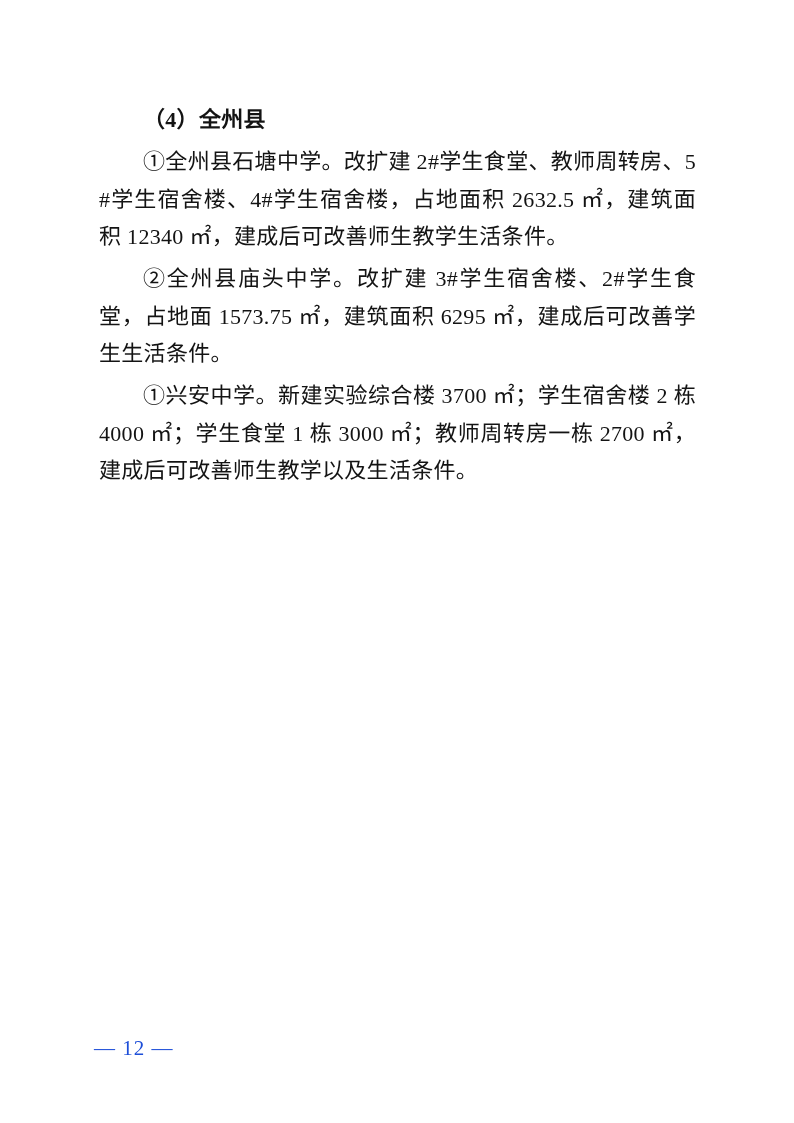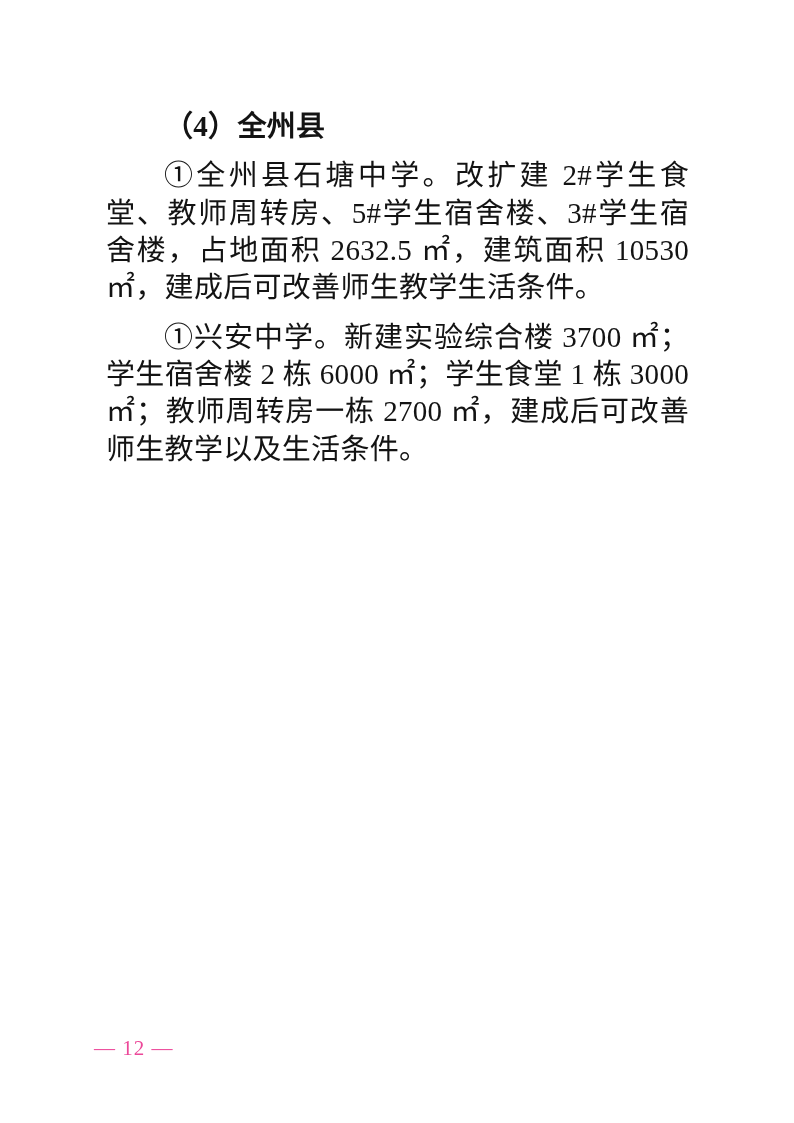--- a/index.html
+++ b/index.html
@@ -18,56 +18,57 @@
     overflow: hidden;
   }
   .content {
     position: absolute;
     left: 94px;
     top: 96px;
     width: 607px;
   }
   .content p,
   .content h2 {
-    margin: 12px;
+    margin: 5px;
     padding: 0;
-    font-size: 29px;
+    font-size: 22px;
     line-height: 37.35px;
     text-align: justify;
     text-justify: inter-ideograph;
     text-indent: 2em;
     letter-spacing: 0.3px;
     word-break: break-all;
   }
   .content h2 {
     font-weight: bold;
   }
   .footer {
     position: absolute;
     left: 94px;
     top: 1035px;
     font-size: 21px;
     line-height: 26px;
     letter-spacing: 1px;
-    color: #ec4899;
+    color: #1d4ed8;
   }
 </style>
 </head>
 <body>
 
 <div class="page">
   <div class="content">
 
     <h2>（4）全州县</h2>
 
-    <p>①全州县石塘中学。改扩建 2#学生食堂、教师周转房、5#学生宿舍楼、3#学生宿舍楼，占地面积 2632.5 ㎡，建筑面积 10530 ㎡，建成后可改善师生教学生活条件。</p>
+    <p>①全州县石塘中学。改扩建 2#学生食堂、教师周转房、5#学生宿舍楼、4#学生宿舍楼，占地面积 2632.5 ㎡，建筑面积 12340 ㎡，建成后可改善师生教学生活条件。</p>
+
+    <p>②全州县庙头中学。改扩建 3#学生宿舍楼、2#学生食堂，占地面 1573.75 ㎡，建筑面积 6295 ㎡，建成后可改善学生生活条件。</p>
 
 
 
-
-    <p>①兴安中学。新建实验综合楼 3700 ㎡；学生宿舍楼 2 栋 6000 ㎡；学生食堂 1 栋 3000 ㎡；教师周转房一栋 2700 ㎡，建成后可改善师生教学以及生活条件。</p>
+    <p>①兴安中学。新建实验综合楼 3700 ㎡；学生宿舍楼 2 栋 4000 ㎡；学生食堂 1 栋 3000 ㎡；教师周转房一栋 2700 ㎡，建成后可改善师生教学以及生活条件。</p>
 
 
 
   </div>
 
   <div class="footer">— 12 —</div>
 </div>
 
 </body></html>

